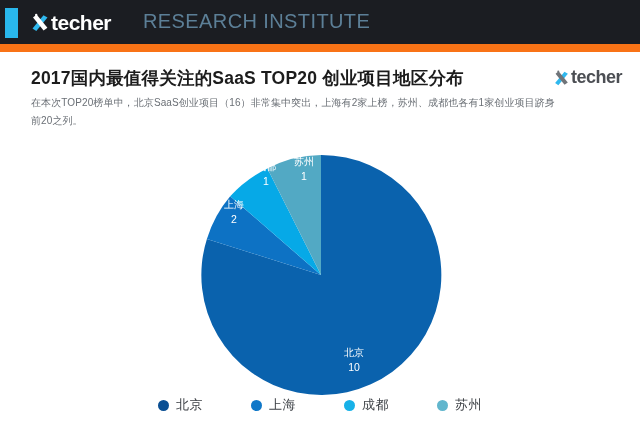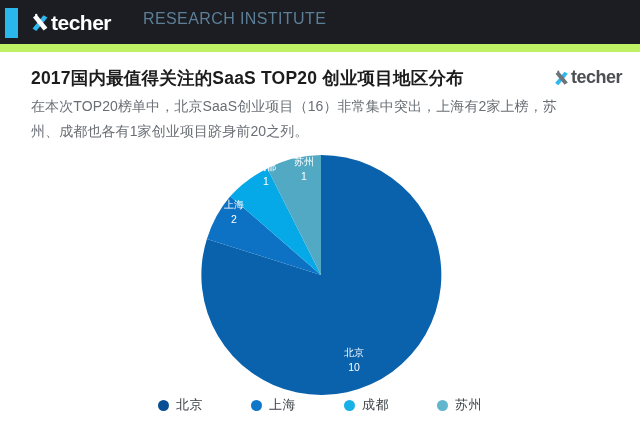--- a/index.html
+++ b/index.html
@@ -11,21 +11,21 @@
     width: 640px;
     height: 427px;
     overflow: hidden;
     font-family: "Liberation Sans", "DejaVu Sans", sans-serif;
   }
 
   #page {
     position: relative;
     width: 640px;
     height: 319px;
-    background: #bef264;
+    background: #f97316;
   }
 
   
   .header-band {
     position: absolute;
     left: 0;
     top: 0;
     width: 640px;
     height: 44px;
     background: #1b1d22;
@@ -61,21 +61,21 @@
     letter-spacing: -0.5px;
     line-height: 1;
   }
   .logo-word.light { color: #ffffff; }
   .logo-word.dark  { color: #4c4f54; }
 
   .header-sub {
     position: absolute;
     left: 143px;
     top: 11px;
-    font-size: 16px;
+    font-size: 20px;
     letter-spacing: 0.4px;
     color: #5c7f97;
     line-height: 1;
   }
 
   
   .card {
     position: absolute;
     left: 0;
     top: 52px;
@@ -104,21 +104,21 @@
     height: 22px;
   }
   .card-logo .xmark { width: 17px; height: 17px; }
   .card-logo .logo-word { font-size: 18px; }
 
   .card-desc {
     position: absolute;
     left: 31px;
     top: 42px;
     width: 530px;
-    font-size: 14px;
+    font-size: 10px;
     line-height: 1.75;
     color: #6a6f75;
     letter-spacing: 0.1px;
   }
 
   
   .chart-area {
     position: absolute;
     left: 0;
     top: 98px;

